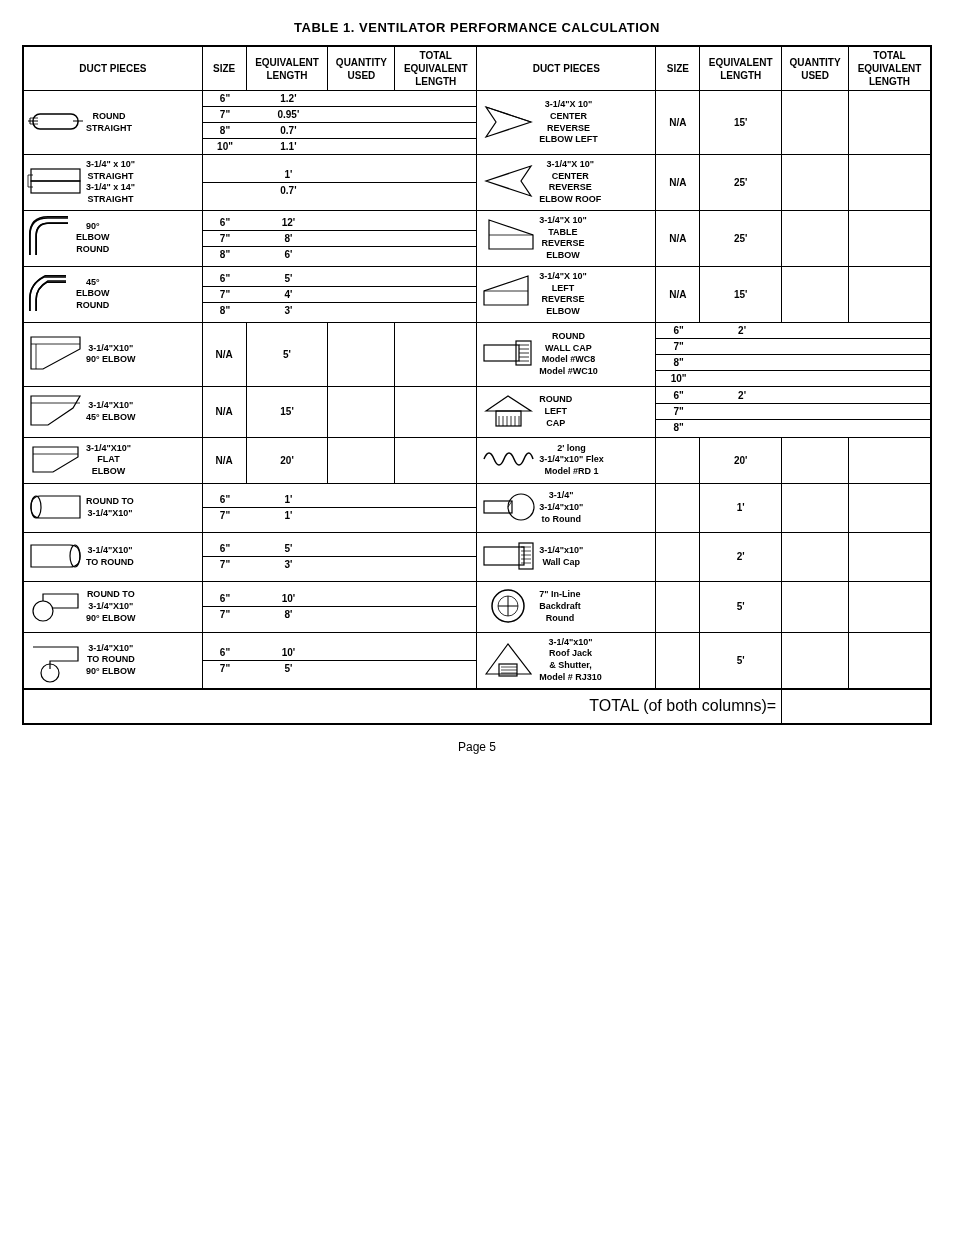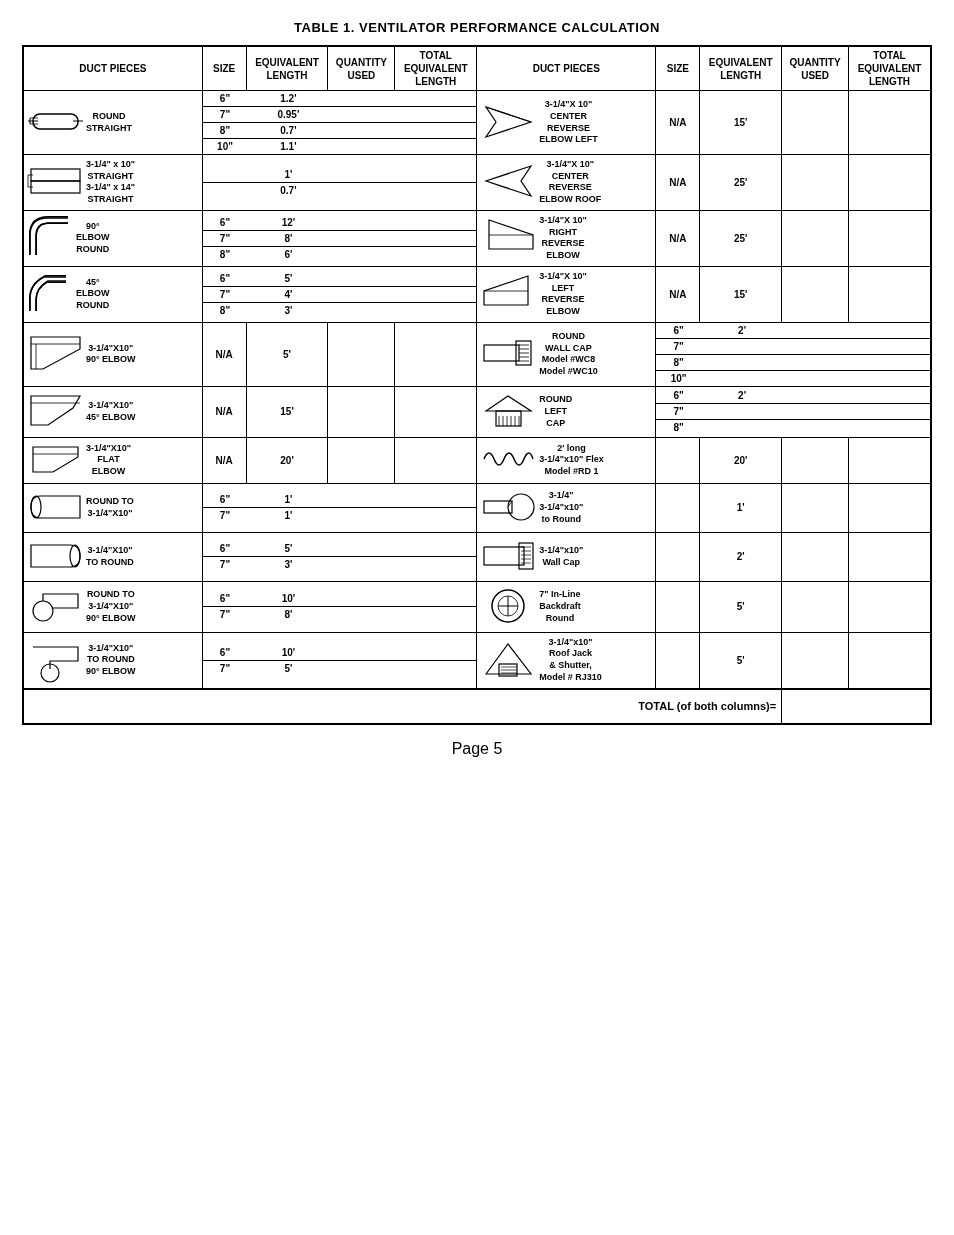--- a/index.html
+++ b/index.html
@@ -63,27 +63,27 @@
       font-size: 10px;
     }
     .sub-table tr:first-child td { border-top: none; }
     .piece-label {
       font-size: 9px;
       font-weight: bold;
       line-height: 1.3;
     }
     .total-row td {
       border-top: 2px solid #000;
-      font-weight: bold;
-      font-size: 11px;
+      font-weight: normal;
+      font-size: 16px;
       height: 30px;
     }
     .page-num {
       margin-top: 15px;
-      font-size: 16px;
+      font-size: 12px;
     }
     
     svg { overflow: visible; }
   </style>
 </head>
 <body>
 
 <div class="page-title">TABLE 1.  VENTILATOR PERFORMANCE CALCULATION</div>
 
 <table class="main-table">
@@ -263,21 +263,21 @@
           </table>
         </td>
         <td style="padding: 4px;">
           <div style="display:flex;align-items:center;gap:3px;">
       <div><svg width="55" height="40" viewBox="0 0 55 40">
     <polygon points="8,3 52,18 52,32 8,32 8,3" fill="none" stroke="#000" stroke-width="1.2"></polygon>
     <line x1="8" y1="18" x2="52" y2="18" stroke="#000" stroke-width="0.8"></line>
   </svg></div>
       <div class="piece-label">
               <div>3-1/4"X 10"</div>
-              <div>RIGHT</div>
+              <div>TABLE</div>
               <div>REVERSE</div>
               <div>ELBOW</div>
             </div>
     </div>
         </td>
         <td style="font-weight: bold;">N/A</td>
         <td style="font-weight: bold;">25'</td>
         <td></td>
         <td></td>
       </tr>

